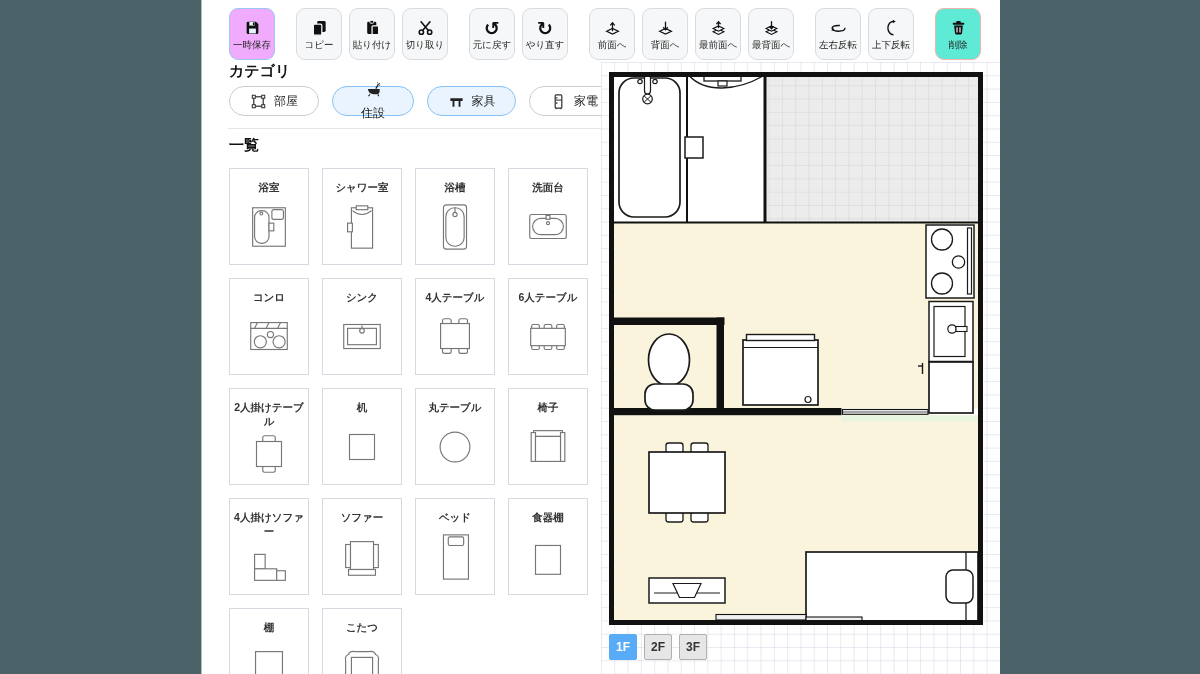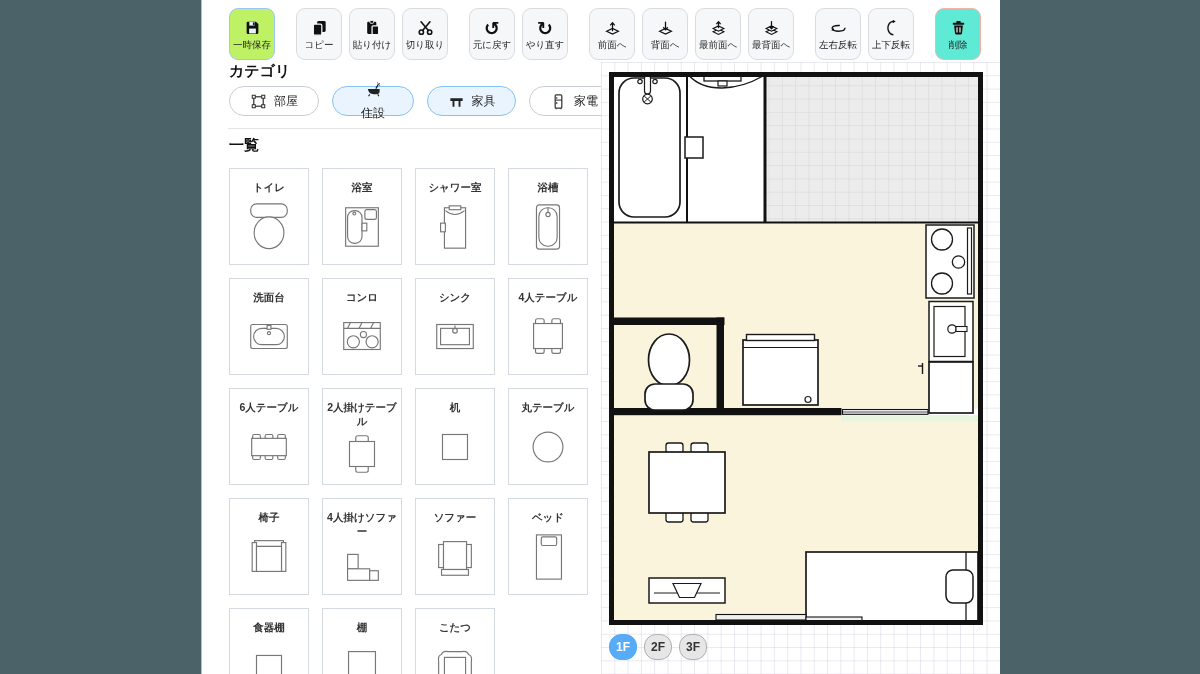--- a/index.html
+++ b/index.html
@@ -17,21 +17,21 @@
   .toolbar{position:absolute;left:27px;top:8px;display:flex;align-items:flex-start;}
   .tb-btn{
     width:46px;height:52px;border:1px solid #d8dce1;border-radius:9px;background:#f6f7f8;
     display:flex;flex-direction:column;align-items:center;justify-content:center;gap:3px;
     box-sizing:border-box;cursor:pointer;padding:0;flex:none;
   }
   .tb-btn + .tb-btn{margin-left:7px;}
   .tb-btn.group-start{margin-left:21px;}
   .tb-btn .lbl{font-size:9.5px;color:#222;white-space:nowrap;line-height:1;}
   .tb-btn .ic{height:18px;display:flex;align-items:center;justify-content:center;}
-  .tb-btn.active{background:#bef264;border-color:#9cc6f3;}
+  .tb-btn.active{background:#f0abfc;border-color:#9cc6f3;}
   .tb-btn.danger{background:#5eead4;border-color:#f3b3aa;}
   .glyph{font-family:"DejaVu Sans",sans-serif;font-size:19px;line-height:16px;color:#111;font-weight:600;}
   
   .panel{position:absolute;left:0;top:62px;width:399px;bottom:0;background:#fff;overflow:hidden;}
   .heading{position:absolute;left:27px;font-size:15px;font-weight:bold;color:#111;}
   .heading.cat{top:0;}
   .heading.list{top:74px;}
   .pills{position:absolute;left:27px;top:24px;display:flex;gap:13px;width:480px;}
   .pill{
     height:30px;border:1px solid #c9ced4;border-radius:15px;background:#fff;box-sizing:border-box;
@@ -51,21 +51,21 @@
   .canvas{
     position:absolute;left:399px;top:62px;right:0;bottom:0;
     background-image:
       linear-gradient(to right, rgba(205,205,222,.45) 1px, transparent 1px),
       linear-gradient(to bottom, rgba(205,205,222,.45) 1px, transparent 1px);
     background-size:13.3px 13.3px;
   }
   .floorplan{position:absolute;left:8px;top:10px;}
   .floors{position:absolute;left:8px;top:572px;display:flex;gap:7px;}
   .floor-btn{
-    width:28px;height:26px;border:1px solid #b0b0b0;background:#e6e6e6;border-radius:12px;
+    width:28px;height:26px;border:1px solid #b0b0b0;background:#e6e6e6;border-radius:2px;
     font-size:12px;font-weight:bold;color:#333;display:flex;align-items:center;justify-content:center;
     box-sizing:border-box;cursor:pointer;font-family:"Liberation Sans",sans-serif;
   }
   .floor-btn.active{background:#58abf7;border-color:#58abf7;color:#fff;}
 </style>
 </head>
 <body>
 
 <div class="app">
 
@@ -239,31 +239,20 @@
               <line x1="5.5" y1="7.5" x2="12.5" y2="7.5" stroke="#333" stroke-width="1.1"></line>
               <path d="M7.2,4.2 v1.8 M7.2,9.5 v2.2 M6.5,16 v1.2 M11.5,16 v1.2" stroke="#333" stroke-width="1.1" fill="none"></path>
             </svg>
           </span>
           <span>家電</span>
         </div>
       </div>
     <div class="divider"></div>
     <div class="heading list">一覧</div>
     <div class="grid">
-        <div class="card">
-          <div class="lbl">トイレ</div>
-          <div class="ic">
-            <svg width="54" height="50" viewBox="0 0 56 52" xmlns="http://www.w3.org/2000/svg">
-              <g stroke="#777" stroke-width="1.2" fill="#fff">
-                <rect x="9" y="2" width="38" height="14" rx="6"></rect>
-                <ellipse cx="28" cy="32" rx="15.5" ry="16.5"></ellipse>
-              </g>
-            </svg>
-          </div>
-        </div>
         <div class="card">
           <div class="lbl">浴室</div>
           <div class="ic">
             <svg width="54" height="50" viewBox="0 0 56 52" xmlns="http://www.w3.org/2000/svg">
               <g stroke="#777" stroke-width="1.2" fill="#fff">
                 <rect x="11" y="6" width="34" height="40"></rect>
                 <rect x="13" y="9" width="15" height="34" rx="7"></rect>
                 <circle cx="20" cy="12" r="1.5"></circle>
                 <rect x="31" y="8" width="12" height="10" rx="2"></rect>
                 <rect x="28" y="22" width="5" height="8"></rect>

